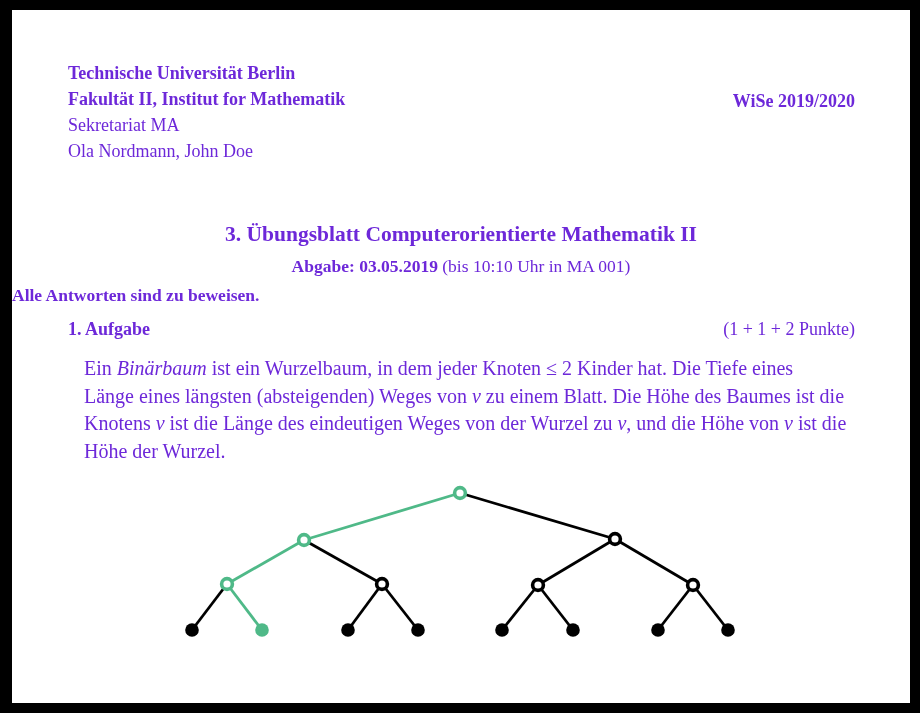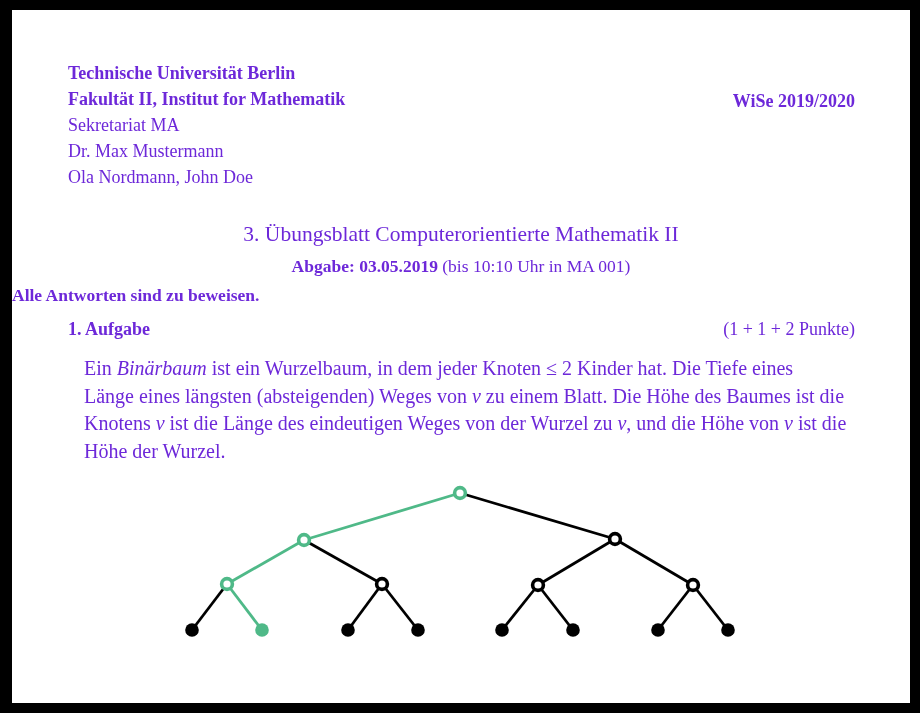--- a/index.html
+++ b/index.html
@@ -25,21 +25,21 @@
     right: 55px; top: 50px;
     font-size: 18px; line-height: 26px;
     text-align: right;
     white-space: nowrap;
     margin-top: 28px;
   }
   .bold { font-weight: bold; }
   .doc-title {
     left: 0; right: 0; top: 210px;
     text-align: center;
-    font-size: 21.5px; font-weight: normal; line-height: 28px;
+    font-size: 21.5px; font-weight: bold; line-height: 28px;
     white-space: nowrap;
   }
   .doc-subtitle {
     left: 0; right: 0; top: 243px;
     text-align: center;
     font-size: 17.5px; line-height: 26px;
     white-space: nowrap;
   }
   .doc-notice {
     left: 0; right: 0; top: 272px;
@@ -66,21 +66,20 @@
 </style>
 </head>
 <body>
 
 <div class="page">
 
   <div class="abs header-left">
     <div class="bold">Technische Universität Berlin</div>
     <div class="bold">Fakultät II, Institut for Mathematik</div>
     <div>Sekretariat MA</div>
-    <div>Dr. Max Mustermann</div>
     <div>Ola Nordmann, John Doe</div>
   </div>
 
   <div class="abs header-right">
     <div class="bold">WiSe 2019/2020</div>
   </div>
 
   <div class="abs doc-title">3. Übungsblatt Computerorientierte Mathematik II</div>
 
   <div class="abs doc-subtitle"><span><span style="font-weight: bold;">Abgabe: 03.05.2019</span><span> (bis 10:10 Uhr in MA 001)</span></span></div>

